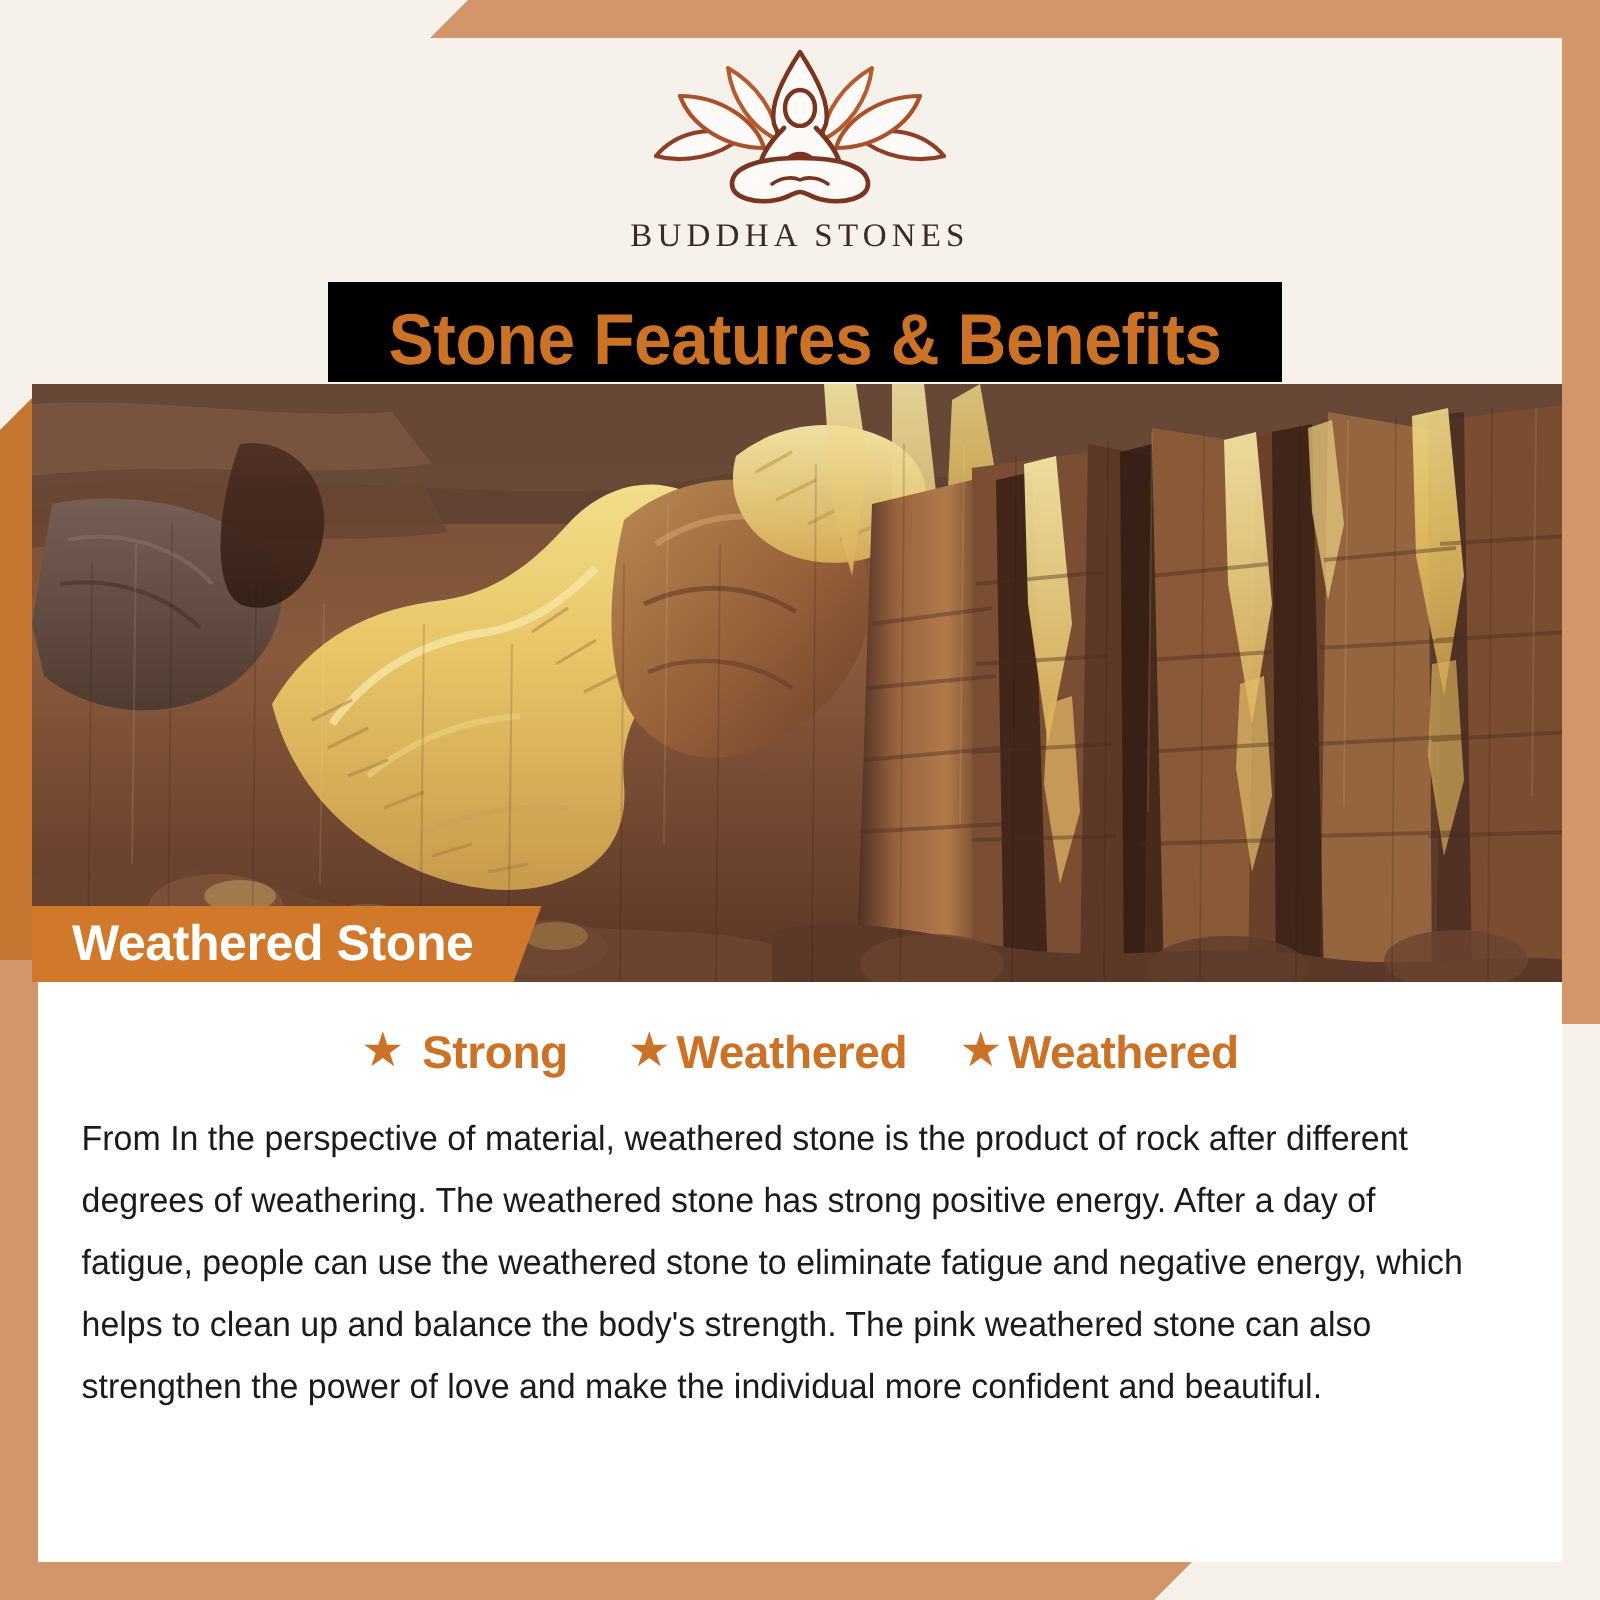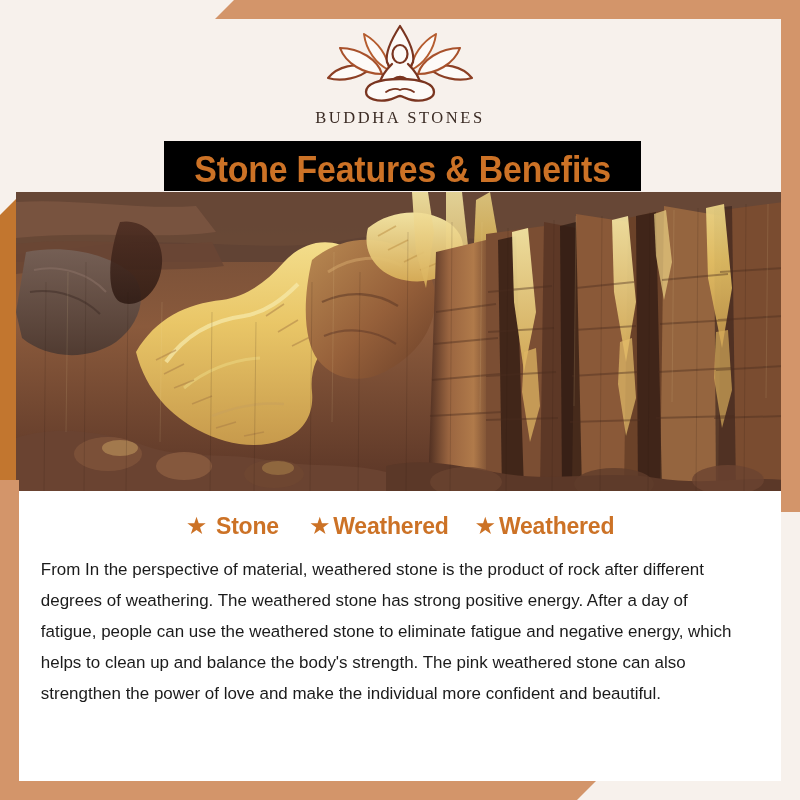--- a/index.html
+++ b/index.html
@@ -442,27 +442,28 @@
           <path d="M146 110 L144 250"></path>
           <path d="M318 60 L316 230"></path>
         <path d="M466 30 L464 220"></path>
           <path d="M560 24 L558 214"></path>
           <path d="M658 18 L656 210"></path>
         <path d="M752 12 L750 206"></path>
       </g>
     </svg>
   </div>
 
+  <div class="photo-label" style="bottom:309px;">Weathered Stone</div>
 
   <div class="content-card">
 
     <div class="features">
       <div class="feature feature-1">
         <span class="star">★</span>
-        <span>Stone</span>
+        <span>Strong</span>
       </div>
       <div class="feature">
         <span class="star">★</span>
         <span>Weathered</span>
       </div>
       <div class="feature">
         <span class="star">★</span>
         <span>Weathered</span>
       </div>
     </div>

